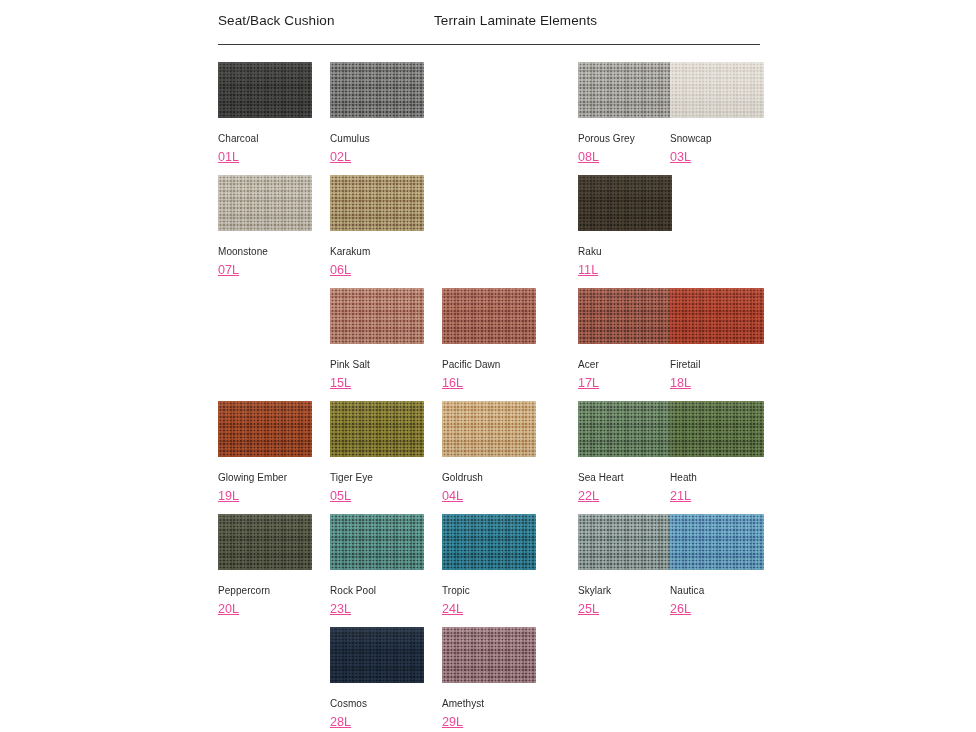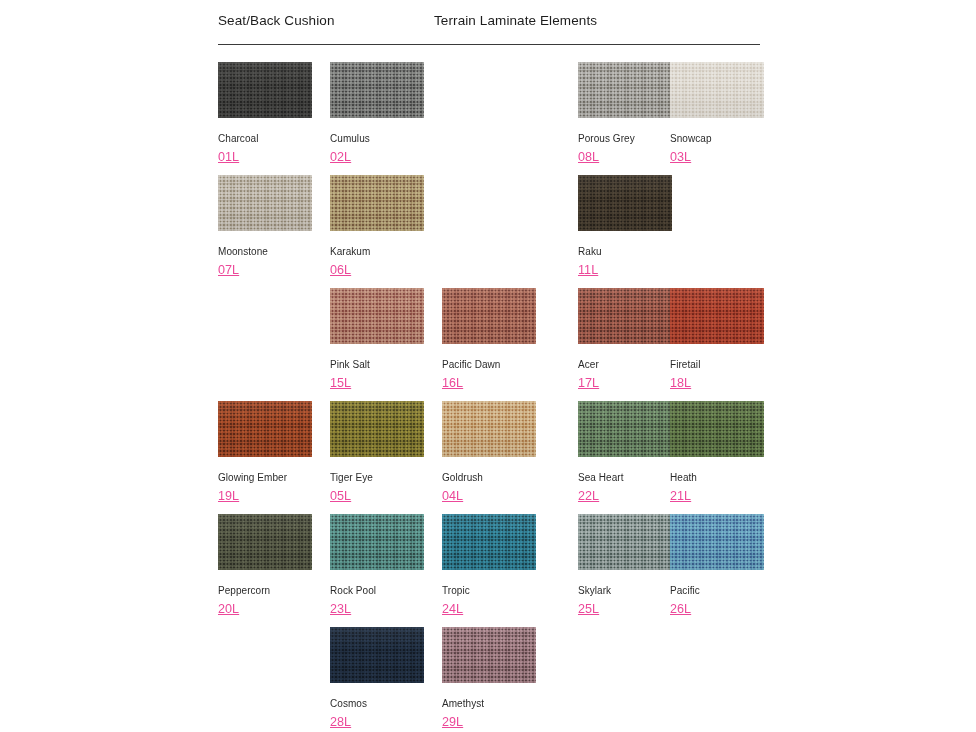--- a/index.html
+++ b/index.html
@@ -335,21 +335,21 @@
           </div>
           <div class="label-name">Skylark</div>
           <div class="label-code">25L</div>
         </div>
         <div class="cell c4">
           <div class="swatch" style="background-color: rgb(90, 141, 176);">
             <div class="weave"></div>
             <div class="weave2"></div>
             <div class="sheen"></div>
           </div>
-          <div class="label-name">Pacific</div>
+          <div class="label-name">Nautica</div>
           <div class="label-code">26L</div>
         </div>
       </div>
       <div class="row">
         <div class="cell c1">
           <div class="swatch" style="background-color: rgb(28, 40, 56);">
             <div class="weave"></div>
             <div class="weave2"></div>
             <div class="sheen"></div>
           </div>

